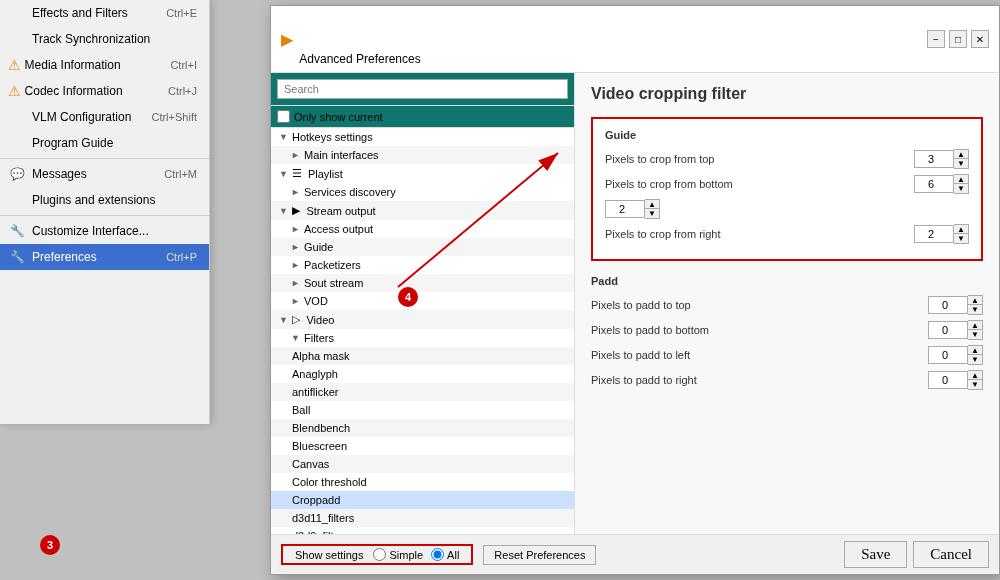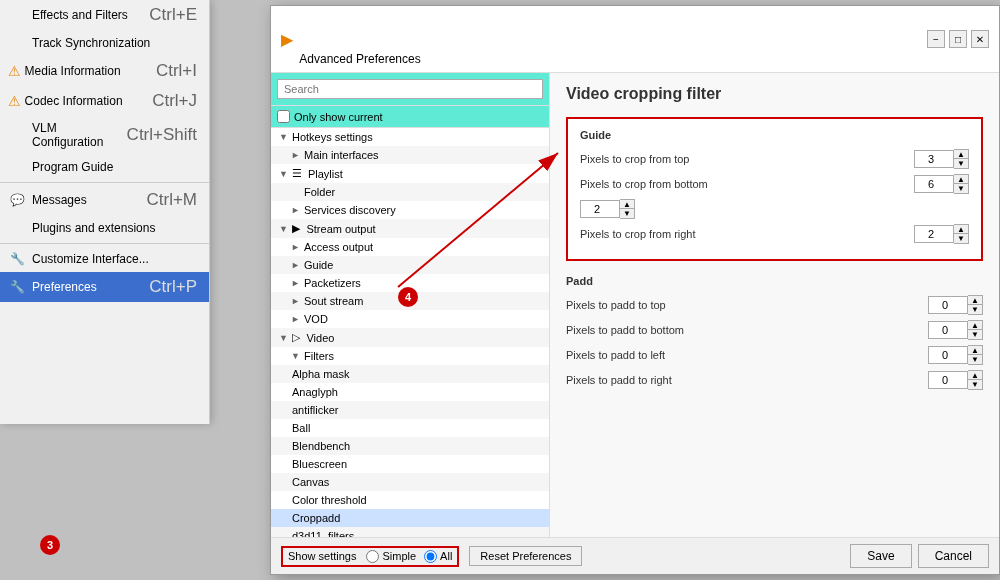--- a/index.html
+++ b/index.html
@@ -34,21 +34,21 @@
     }
     .menu-item.highlighted {
       background: #3c6fcd;
       color: white;
     }
     .menu-item-label {
       flex: 1;
     }
     .menu-item-shortcut {
       color: #666;
-      font-size: 17px;
+      font-size: 11px;
     }
     .menu-item.highlighted .menu-item-shortcut {
       color: #ddd;
     }
     .menu-icon {
       width: 20px;
       height: 16px;
       display: inline-flex;
       align-items: center;
       justify-content: center;
@@ -136,25 +136,25 @@
     }
 
     .pref-body {
       display: flex;
       flex: 1;
       overflow: hidden;
     }
 
     
     .pref-left {
-      width: 279px;
+      width: 304px;
       border-right: 1px solid #ddd;
       display: flex;
       flex-direction: column;
-      background: #5eead4;
+      background: #0f766e;
     }
 
     .pref-search {
       padding: 6px;
       border-bottom: 1px solid #ddd;
     }
     .pref-search input {
       width: 100%;
       border: 1px solid #aaa;
       padding: 3px 6px;
@@ -294,31 +294,32 @@
       background: #f0f0f0;
       cursor: pointer;
     }
     .pref-bottom-right {
       margin-left: auto;
       display: flex;
       gap: 6px;
     }
     .pref-btn {
       padding: 4px 16px;
-      font-size: 12px;
+      font-size: 15px;
       border: 1px solid #aaa;
       background: #f0f0f0;
       cursor: pointer;
+      font-family: Liberation Serif, serif;
     }
     .pref-btn.save { background: #f0f0f0; }
 
     
     .show-settings-box {
       border: 2px solid #cc0000;
-      padding: 2px 5px;
+      padding: 2px 12px;
       display: inline-flex;
       align-items: center;
       gap: 2px;
     }
   </style>
 </head>
 <body>
 
 <div class="menu-overlay">
   <div class="menu-item">
@@ -410,24 +411,20 @@
         <div class="tree-item indent1 alt">
           <span class="tree-arrow">►</span>
           <span>Main interfaces</span>
         </div>
 
         <div class="tree-item">
           <span class="tree-arrow">▼</span>
           <span style="font-size:11px;margin-right:3px;">☰</span>
           <span>Playlist</span>
         </div>
-        <div class="tree-item indent1 alt">
-          <span class="tree-arrow"></span>
-          <span>Folder</span>
-        </div>
         <div class="tree-item indent1">
           <span class="tree-arrow">►</span>
           <span>Services discovery</span>
         </div>
 
         <div class="tree-item alt">
           <span class="tree-arrow">▼</span>
           <span style="font-size:11px;margin-right:3px;">▶</span>
           <span>Stream output</span>
         </div>

